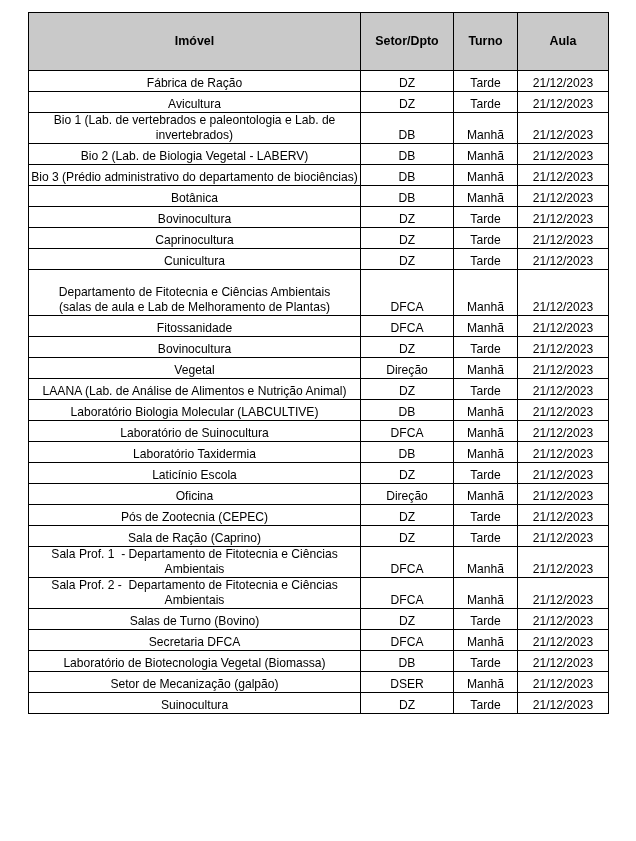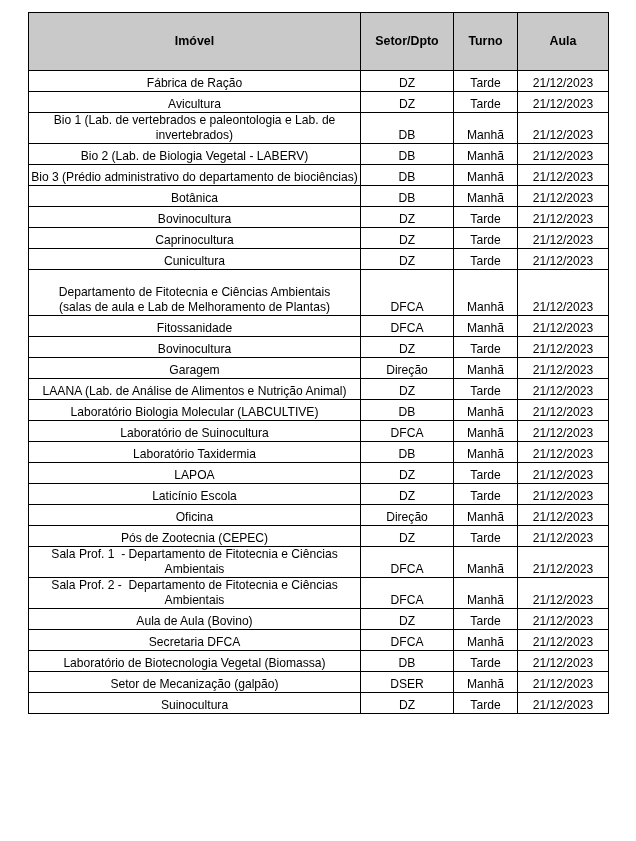--- a/index.html
+++ b/index.html
@@ -164,21 +164,21 @@
           <td class="ctr">Manhã</td>
           <td class="ctr">21/12/2023</td>
         </tr>
         <tr>
           <td class="imovel">Bovinocultura</td>
           <td class="ctr">DZ</td>
           <td class="ctr">Tarde</td>
           <td class="ctr">21/12/2023</td>
         </tr>
         <tr>
-          <td class="imovel">Garagem</td>
+          <td class="imovel">Vegetal</td>
           <td class="ctr">Direção</td>
           <td class="ctr">Manhã</td>
           <td class="ctr">21/12/2023</td>
         </tr>
         <tr class="lines2">
           <td class="imovel">LAANA (Lab. de Análise de Alimentos e Nutrição Animal)</td>
           <td class="ctr">DZ</td>
           <td class="ctr">Tarde</td>
           <td class="ctr">21/12/2023</td>
         </tr>
@@ -191,60 +191,60 @@
         <tr>
           <td class="imovel">Laboratório de Suinocultura</td>
           <td class="ctr">DFCA</td>
           <td class="ctr">Manhã</td>
           <td class="ctr">21/12/2023</td>
         </tr>
         <tr>
           <td class="imovel">Laboratório Taxidermia</td>
           <td class="ctr">DB</td>
           <td class="ctr">Manhã</td>
-          <td class="ctr">21/12/2023</td>
-        </tr>
-        <tr>
-          <td class="imovel">LAPOA</td>
-          <td class="ctr">DZ</td>
-          <td class="ctr">Tarde</td>
           <td class="ctr">21/12/2023</td>
         </tr>
         <tr>
           <td class="imovel">Laticínio Escola</td>
           <td class="ctr">DZ</td>
           <td class="ctr">Tarde</td>
           <td class="ctr">21/12/2023</td>
         </tr>
         <tr>
           <td class="imovel">Oficina</td>
           <td class="ctr">Direção</td>
           <td class="ctr">Manhã</td>
           <td class="ctr">21/12/2023</td>
         </tr>
         <tr>
           <td class="imovel">Pós de Zootecnia (CEPEC)</td>
           <td class="ctr">DZ</td>
           <td class="ctr">Tarde</td>
           <td class="ctr">21/12/2023</td>
         </tr>
+        <tr>
+          <td class="imovel">Sala de Ração (Caprino)</td>
+          <td class="ctr">DZ</td>
+          <td class="ctr">Tarde</td>
+          <td class="ctr">21/12/2023</td>
+        </tr>
         <tr class="lines2">
           <td class="imovel">Sala Prof. 1  - Departamento de Fitotecnia e Ciências Ambientais</td>
           <td class="ctr">DFCA</td>
           <td class="ctr">Manhã</td>
           <td class="ctr">21/12/2023</td>
         </tr>
         <tr class="lines2">
           <td class="imovel">Sala Prof. 2 -  Departamento de Fitotecnia e Ciências Ambientais</td>
           <td class="ctr">DFCA</td>
           <td class="ctr">Manhã</td>
           <td class="ctr">21/12/2023</td>
         </tr>
         <tr>
-          <td class="imovel">Aula de Aula (Bovino)</td>
+          <td class="imovel">Salas de Turno (Bovino)</td>
           <td class="ctr">DZ</td>
           <td class="ctr">Tarde</td>
           <td class="ctr">21/12/2023</td>
         </tr>
         <tr>
           <td class="imovel">Secretaria DFCA</td>
           <td class="ctr">DFCA</td>
           <td class="ctr">Manhã</td>
           <td class="ctr">21/12/2023</td>
         </tr>

